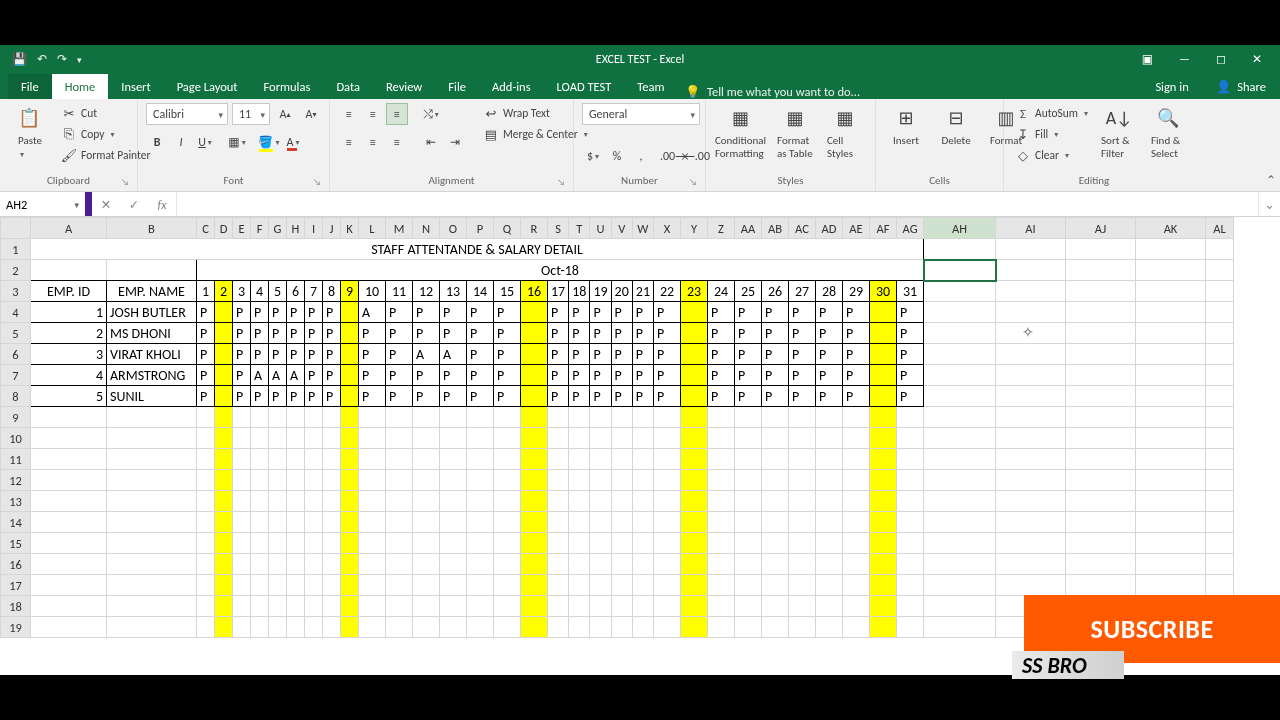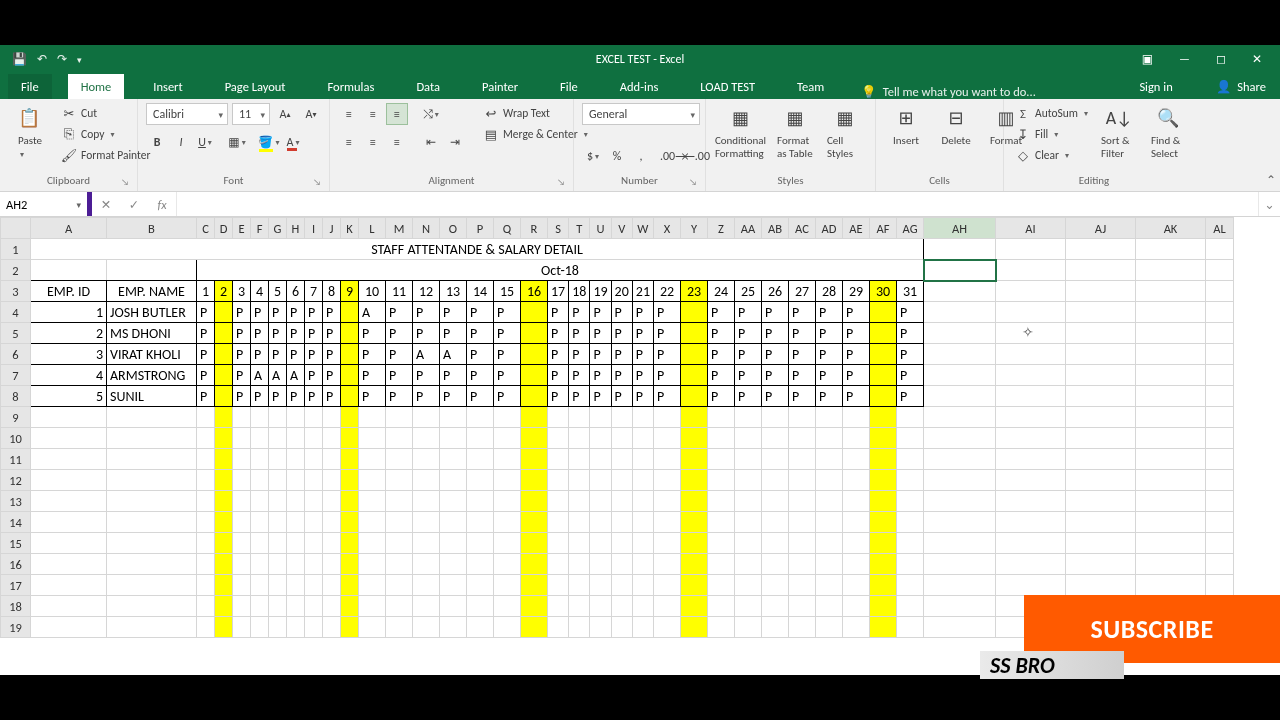--- a/index.html
+++ b/index.html
@@ -7,21 +7,21 @@
 .app { position:absolute; left:0; top:45px; width:1280px; height:630px; background:#fff; }
 
 
 .titlebar { height:28px; background:#0f7040; color:#fff; display:flex; align-items:center; font-size:12px; position:relative; }
 .titlebar .qat { display:flex; gap:10px; padding-left:12px; align-items:center; }
 .titlebar .qat span { opacity:.9; }
 .titlebar .title { position:absolute; left:50%; transform:translateX(-50%); }
 .titlebar .winbtns { margin-left:auto; display:flex; gap:26px; padding-right:18px; }
 
 
-.tabs { height:26px; background:#0f7040; display:flex; align-items:flex-end; color:#fff; font-size:12.5px; padding-left:8px; gap:16px; }
+.tabs { height:26px; background:#0f7040; display:flex; align-items:flex-end; color:#fff; font-size:12.5px; padding-left:8px; gap:0; }
 .tabs .tab { padding:5px 13px; cursor:pointer; }
 .tabs .tab.file { background:#0d6439; }
 .tabs .tab.active { background:#fff; color:#217346; }
 .tabs .tell { display:flex; align-items:center; gap:6px; opacity:.9; margin-left:8px; }
 .tabs .spacer { flex:1; }
 .tabs .signin { padding:5px 14px; }
 .tabs .share { padding:5px 14px; display:flex; align-items:center; gap:5px; }
 
 
 .ribbon { height:93px; background:#f1f1f1; border-bottom:1px solid #d4d4d4; display:flex; font-size:11.5px; color:#444; position:relative; }
@@ -38,21 +38,21 @@
 .combo { height:22px; border:1px solid #c8c8c8; background:#fff; display:flex; align-items:center; padding:0 4px 0 6px; font-size:12px; }
 .combo .dd { margin-left:auto; font-size:9px; color:#666; padding-left:4px; }
 .btnrow { display:flex; gap:2px; }
 .sq { width:22px; height:22px; display:inline-flex; align-items:center; justify-content:center; border:1px solid transparent; font-size:12px; color:#444; }
 .sq.sel { background:#d5e4d5; border-color:#9cc09c; }
 .caret { font-size:8px; color:#666; margin-left:2px; }
 .collapse { position:absolute; right:4px; bottom:4px; font-size:12px; color:#666; }
 
 
 .fxbar { height:25px; border-bottom:1px solid #d4d4d4; display:flex; align-items:stretch; background:#fff; font-size:12.5px; }
-.namebox { width:92px; border-right:5px solid #4c1d95; display:flex; align-items:center; padding:0 6px; }
+.namebox { width:92px; border-right:7px solid #4c1d95; display:flex; align-items:center; padding:0 6px; }
 .namebox .dd { margin-left:auto; font-size:9px; color:#666; }
 .fxicons { display:flex; align-items:center; border-right:1px solid #e8e8e8; }
 .fxicons span { width:28px; text-align:center; color:#888; }
 .fxinput { flex:1; display:flex; align-items:center; padding:0 6px; color:#333; }
 .fxexpand { width:22px; display:flex; align-items:center; justify-content:center; color:#888; border-left:1px solid #e8e8e8; }
 
 
 .gridwrap { position:relative; height:458px; overflow:hidden; background:#fff; }
 table.grid { border-collapse:collapse; table-layout:fixed; font-family:Calibri,Arial,sans-serif; font-size:14px; color:#000; }
 table.grid th, table.grid td { border:1px solid #d6d6d6; height:21px; padding:0 3px; overflow:hidden; white-space:nowrap; font-weight:normal; }
@@ -65,21 +65,21 @@
 .bt { border-top:1px solid #000 !important; }
 .bb { border-bottom:1px solid #000 !important; }
 .bl { border-left:1px solid #000 !important;border-radius:7px; }
 .br { border-right:1px solid #000 !important; }
 .rgt { text-align:right; }
 .yel { background:#ffff00; }
 .activecell { outline:2px solid #217346; outline-offset:-1px; background:#fff; }
 
 
 .subscribe { position:absolute; right:0; top:595px; width:256px; height:68px; background:#ff5a00; color:#fff; font-weight:700; font-size:26px; display:flex; align-items:center; justify-content:center; letter-spacing:.5px; }
-.ssbro { position:absolute; right:156px; top:651px; width:144px; height:28px; background:linear-gradient(90deg,#eaeaea,#cfcfcf); color:#000; font-weight:700; font-size:22px; font-style:italic; display:flex; align-items:center; justify-content:flex-start; padding-left:10px; }
+.ssbro { position:absolute; right:156px; top:651px; width:112px; height:28px; background:linear-gradient(90deg,#eaeaea,#cfcfcf); color:#000; font-weight:700; font-size:22px; font-style:italic; display:flex; align-items:center; justify-content:flex-start; padding-left:10px; }
 .cursor { position:absolute; font-size:14px; color:#555; pointer-events:none; }
 </style>
 </head>
 <body>
 
 <div class="app">
 
   <div class="titlebar">
     <div class="qat">
       <span>💾</span>
@@ -96,21 +96,21 @@
     </div>
   </div>
 
   <div class="tabs">
     <div class="tab file">File</div>
     <div class="tab active">Home</div>
     <div class="tab">Insert</div>
     <div class="tab">Page Layout</div>
     <div class="tab">Formulas</div>
     <div class="tab">Data</div>
-    <div class="tab">Painter</div>
+    <div class="tab">Review</div>
     <div class="tab">File</div>
     <div class="tab">Add-ins</div>
     <div class="tab">LOAD TEST</div>
     <div class="tab">Team</div>
     <div class="tell">
       <span>💡</span>
       <span>Tell me what you want to do...</span>
     </div>
     <div class="spacer"></div>
     <div class="signin">Sign in</div>

